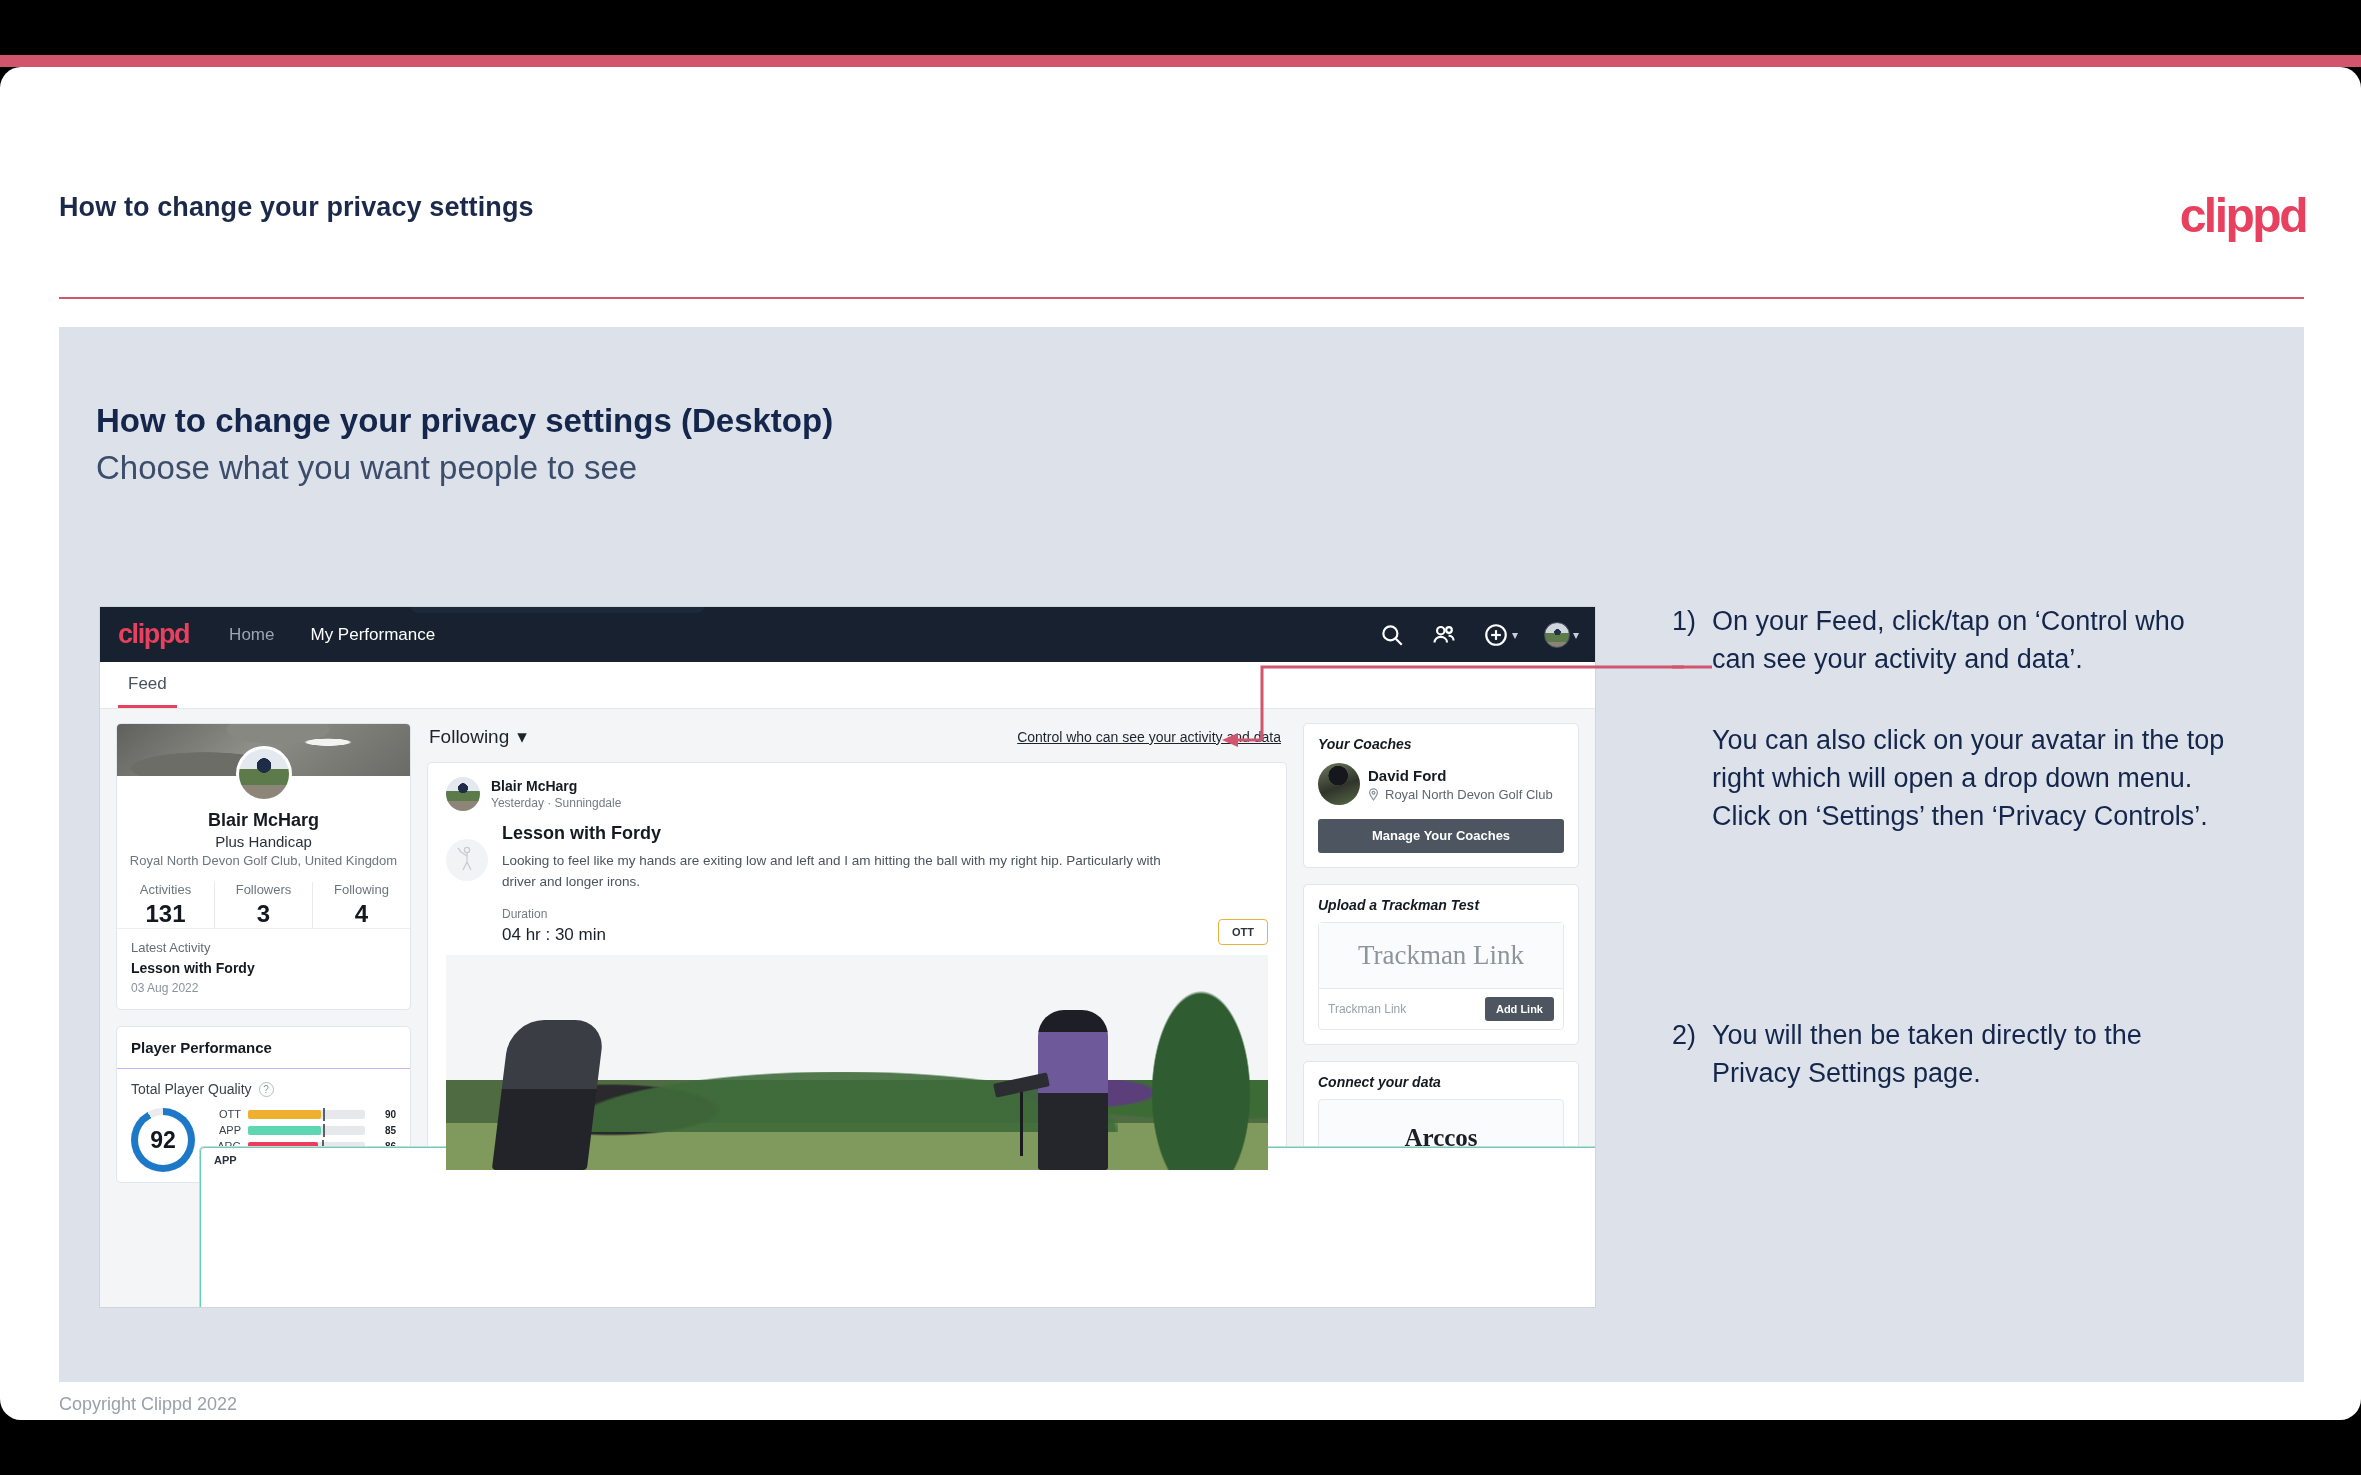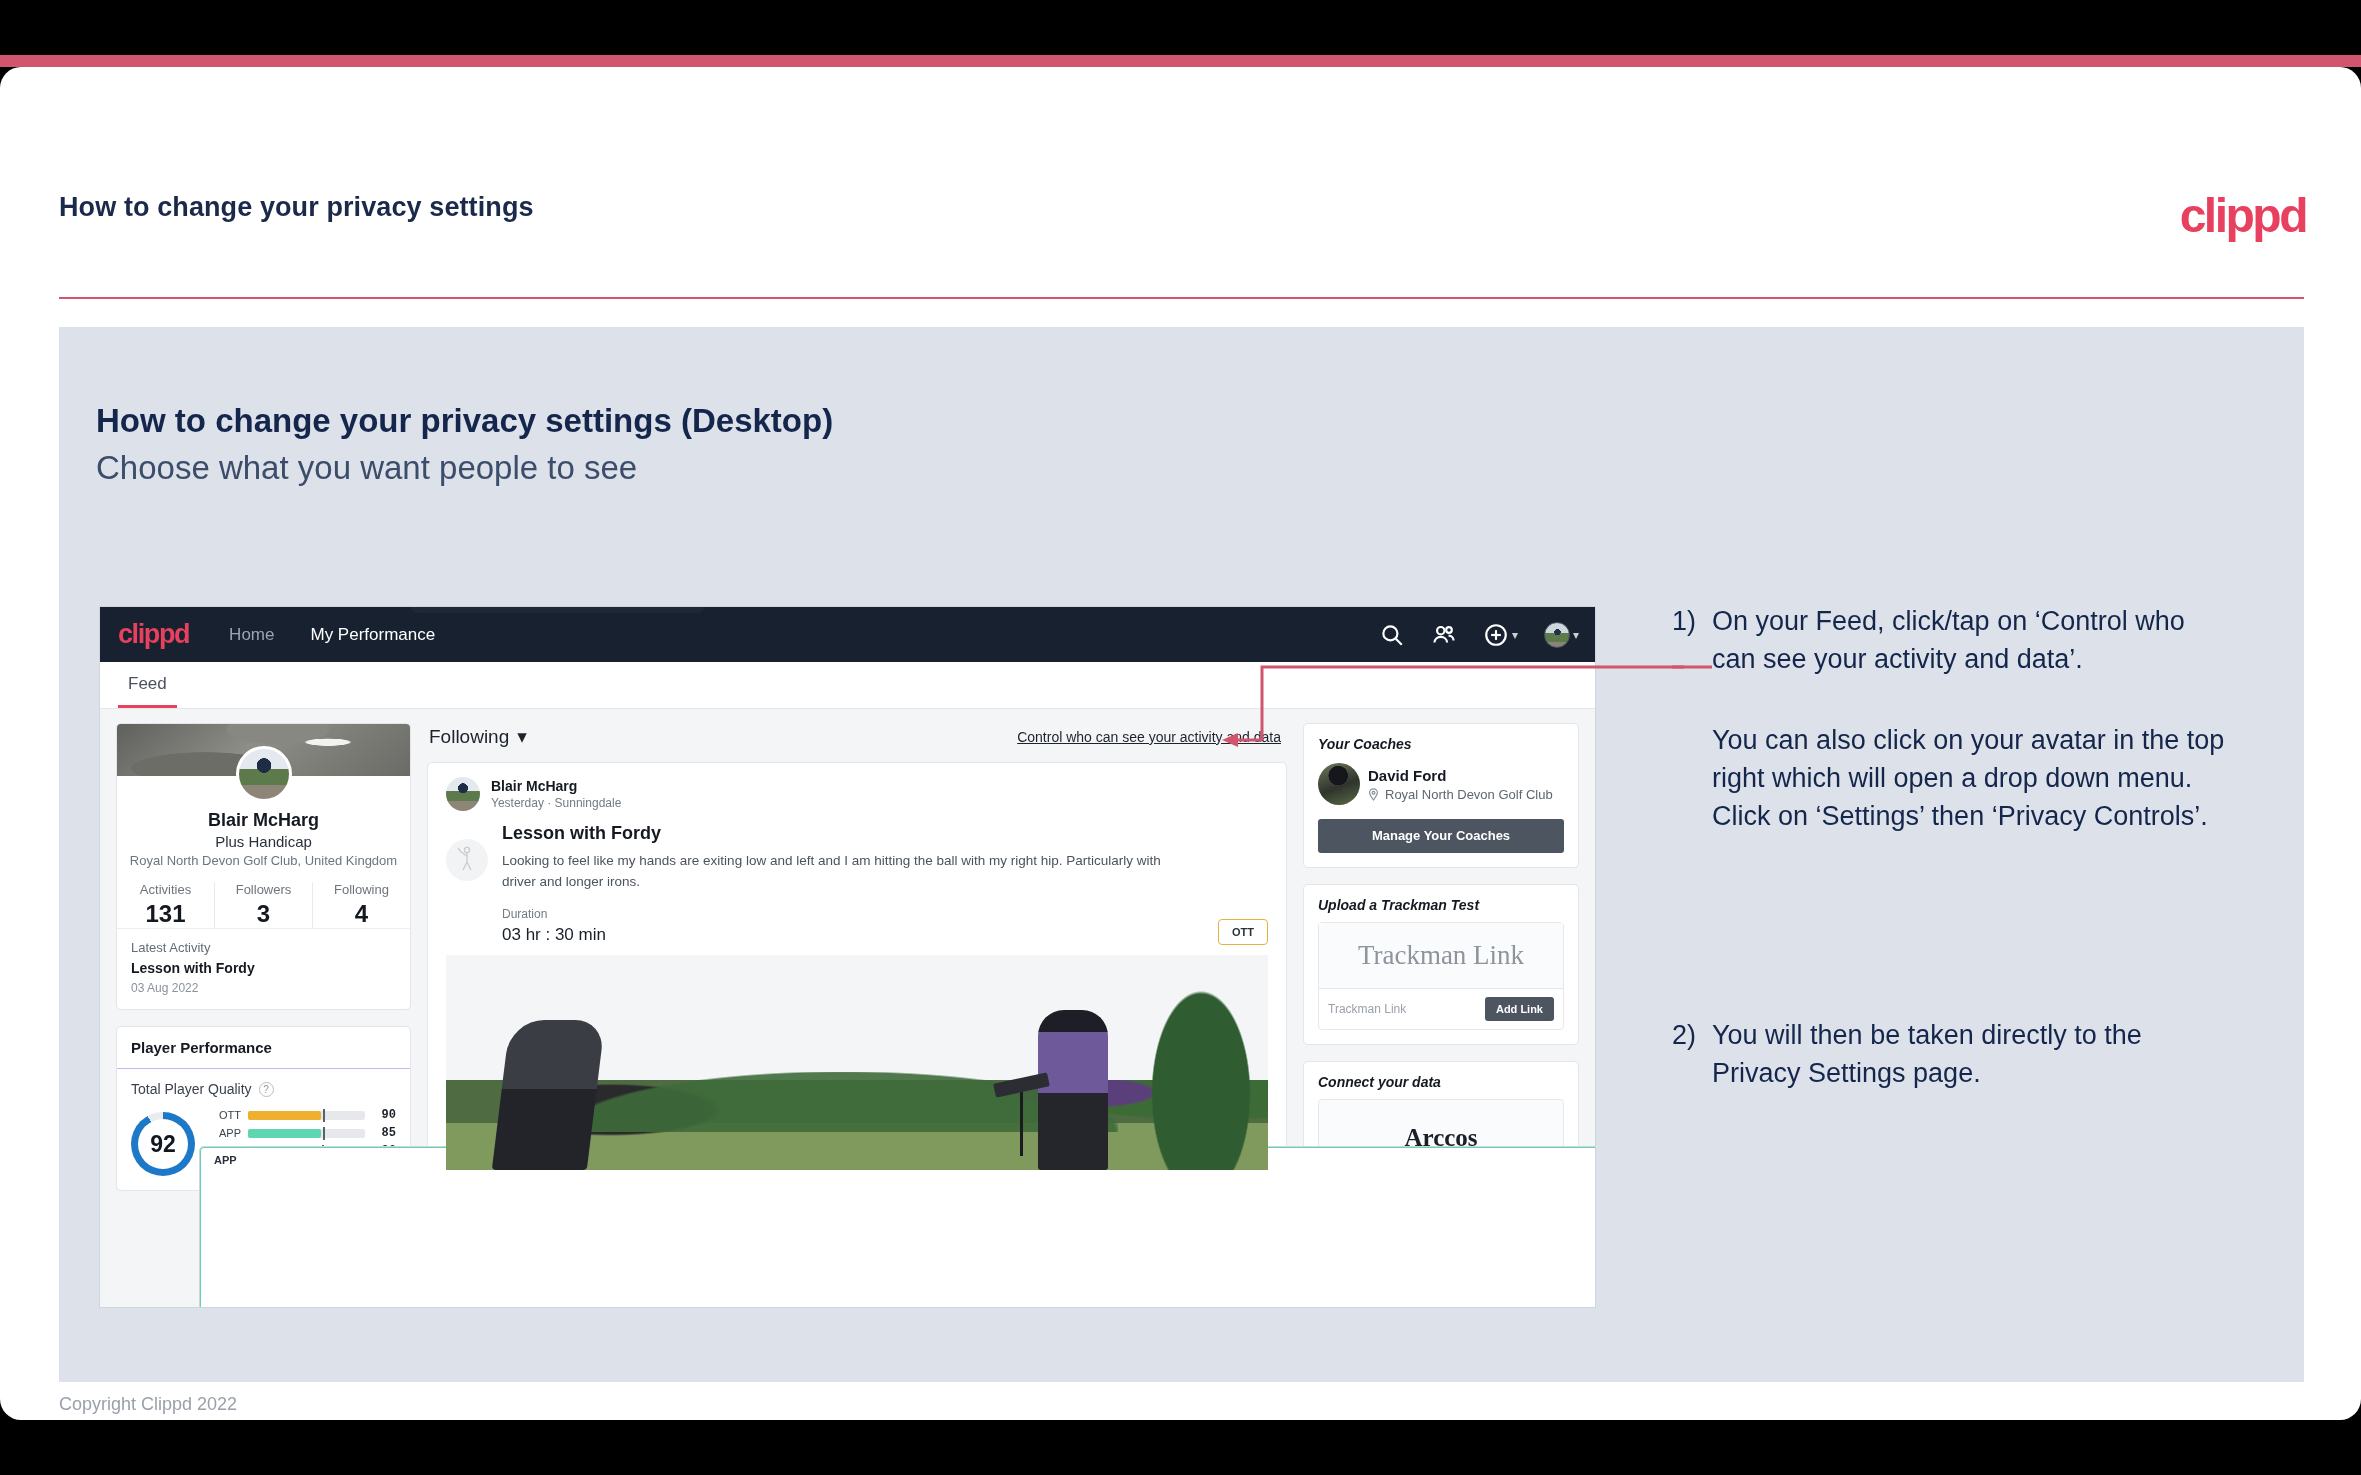--- a/index.html
+++ b/index.html
@@ -173,21 +173,21 @@
     font-size:23px; font-weight:700; color:#111720; z-index:2;
   }
   .bars { flex:1 1 auto; }
   .brow { display:flex; align-items:center; gap:7px; margin-bottom:4px; }
   .brow .bl { width:34px; text-align:right; font-size:11px; color:#3b424c; }
   .track {
     flex:1 1 auto; height:9px; background:#e6e8ec; border-radius:2px; position:relative;
   }
   .fill { height:9px; border-radius:2px; }
   .tick { position:absolute; top:-2px; width:2px; height:13px; background:#5a616b; }
-  .brow .bv { width:24px; text-align:right; font-size:12px; font-weight:700; color:#1b212b;font-family:Liberation Mono, monospace; }
+  .brow .bv { width:24px; text-align:right; font-size:10px; font-weight:700; color:#1b212b; }
 
   
   .feed-head {
     display:flex; align-items:center; justify-content:space-between;
     padding:2px 6px 14px 2px;
   }
   .following { display:flex; align-items:center; gap:8px; font-size:19px; color:#1d232c; }
   .privacy-link {
     font-size:14px; color:#1d232c; text-decoration:underline; cursor:pointer;
   }
@@ -480,21 +480,21 @@
                 </svg>
               </div>
               <div>
                 <div class="post-title">Lesson with Fordy</div>
                 <div class="post-text">Looking to feel like my hands are exiting low and left and I am hitting the ball with my right hip. Particularly with driver and longer irons.</div>
               </div>
             </div>
             <div class="dur-wrap">
               <div>
                 <div class="dur-lbl">Duration</div>
-                <div class="dur-val">03 hr : 30 min</div>
+                <div class="dur-val">04 hr : 30 min</div>
               </div>
               <div class="tags">
                 <div class="tag ott">OTT</div>
                 <div class="tag app">APP</div>
               </div>
             </div>
             <div class="post-photo">
               <div class="ph-treeline"></div>
               <div class="ph-tree"></div>
               <div class="ph-golfer-l"></div>

